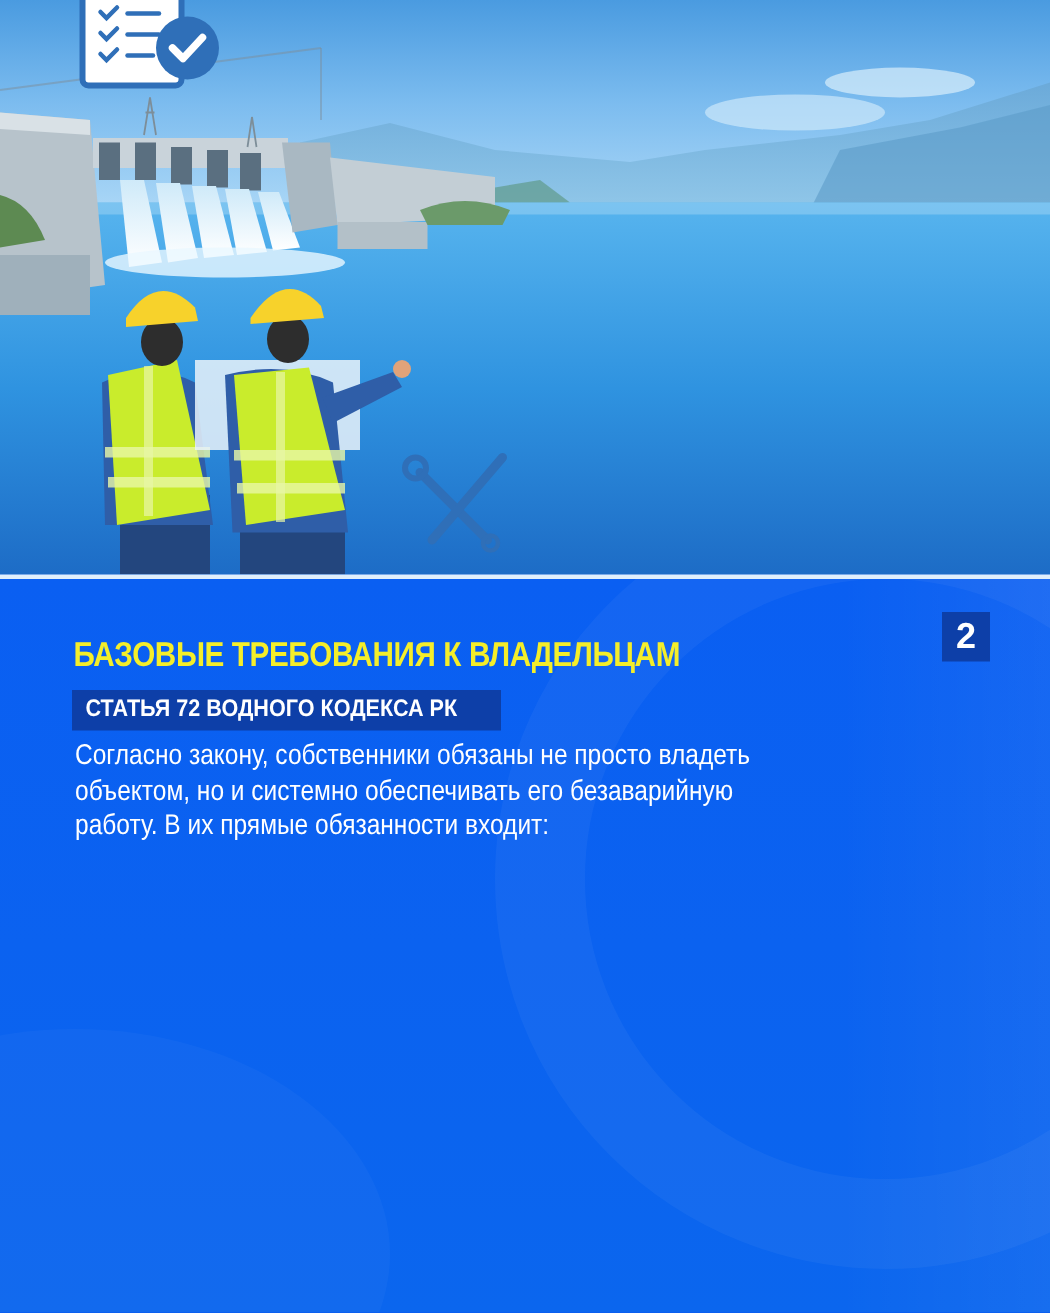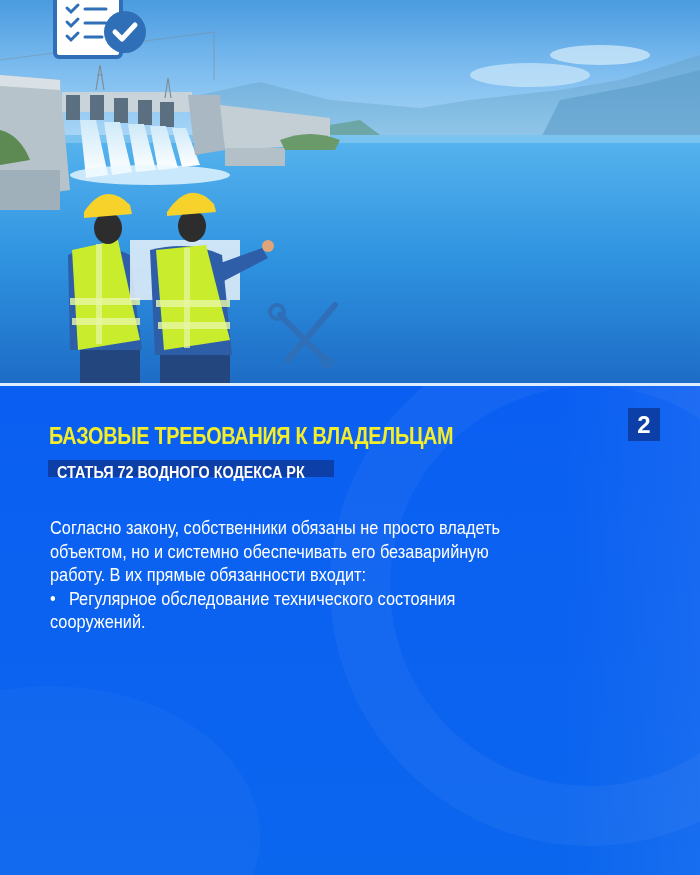--- a/index.html
+++ b/index.html
@@ -44,32 +44,31 @@
   }
 
   .title {
     position: absolute; left: 49px; top: 423px;
     color: #f4ee2a; font-weight: bold; font-size: 23px; letter-spacing: -0.3px;
     font-family: "Liberation Sans", sans-serif; white-space: nowrap;
     transform: scaleX(0.86); transform-origin: left top;
   }
 
   .subtitle {
-    position: absolute; left: 48px; top: 460px; height: 17px; width: 286px;
+    position: absolute; left: 48px; top: 460px; height: 27px; width: 286px;
     background: #0d3fa8; color: #ffffff; font-weight: bold; font-size: 16px;
     padding: 4px 0 0 9px; white-space: nowrap;
     font-family: "Liberation Sans", sans-serif;
   }
   .subtitle span { display: inline-block; transform: scaleX(0.9); transform-origin: left top; }
 
   .body-text {
     position: absolute; left: 50px; top: 492px; width: 640px;
     color: #ffffff; font-size: 19px; line-height: 23.5px;
     font-family: "Liberation Sans", sans-serif;
-    margin-top: 24px;
   }
   .body-text .line { white-space: nowrap; display: block; transform: scaleX(0.86); transform-origin: left top; }
   .body-text .gap { height: 8px; }
   .bullet-dot { display: inline-block; width: 22px; }
   .highlight { color: #f4ee2a; font-weight: bold; }
 </style>
 </head>
 <body>
 
 <div class="hero">
@@ -199,20 +198,16 @@
 
 <div class="subtitle">
   <span>СТАТЬЯ 72 ВОДНОГО КОДЕКСА РК</span>
 </div>
 
 <div class="body-text">
   <span class="line">Согласно закону, собственники обязаны не просто владеть</span>
   <span class="line">объектом, но и системно обеспечивать его безаварийную</span>
   <span class="line">работу. В их прямые обязанности входит:</span>
 
-  <div>
-    <span class="line"><span class="bullet-dot">•</span><span>Регулярное обследование технического состояния</span></span>
-    <span class="line">сооружений.</span>
-  </div>
   <div class="gap"></div>
   <div class="gap"></div>
 
 </div>
 
 </body></html>

